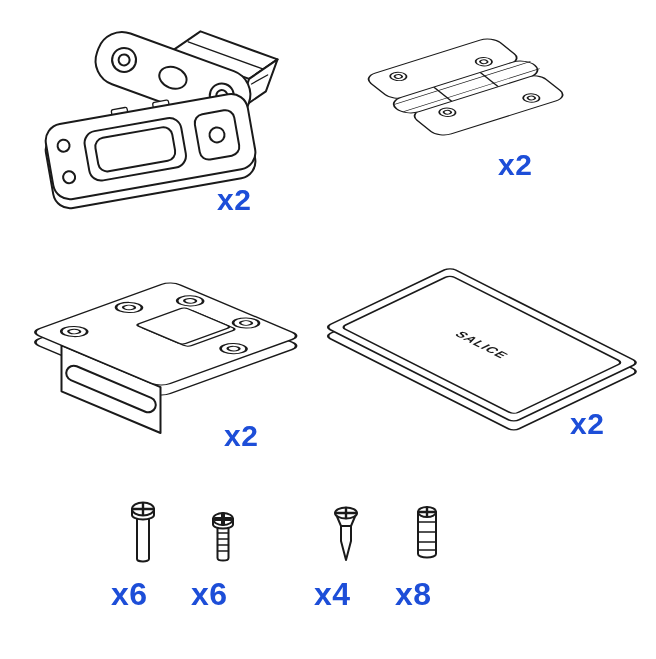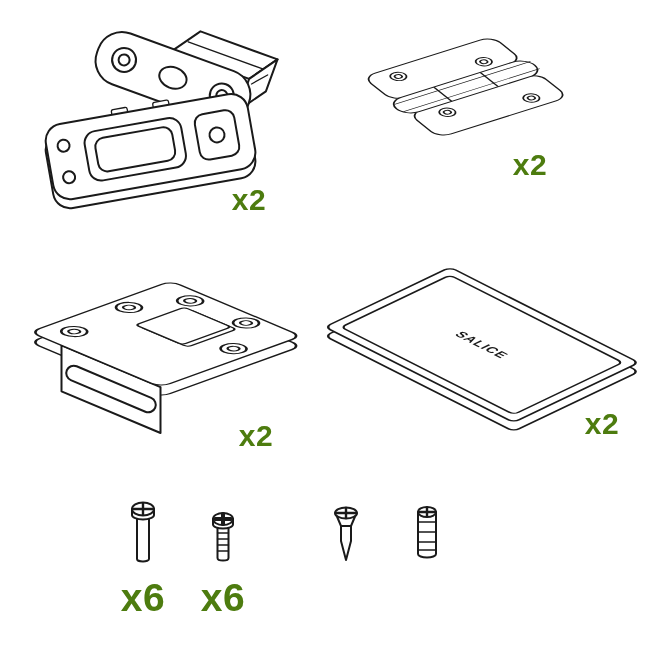--- a/index.html
+++ b/index.html
@@ -1,23 +1,23 @@
 <!DOCTYPE html>
 <html><head>
 <meta charset="utf-8">
 <style>
   *{box-sizing:border-box}
   body{margin:0;background:#fff}
   .canvas{position:relative;width:656px;height:659px;background:#fff;
           font-family:"Liberation Sans",sans-serif;overflow:hidden}
   .part{position:absolute}
-  .qty{position:absolute;width:64px;text-align:center;font-weight:bold;
-       font-size:30px;color:#4d7c0f;letter-spacing:.5px;
+  .qty{position:absolute;width:64px;font-weight:bold;
+       font-size:30px;color:#1d4ed8;letter-spacing:.5px;
        font-family:"Liberation Sans",sans-serif}
-  .qty-s{font-size:39px}
+  .qty-s{font-size:32px}
   .st{fill:#fff;stroke:#1a1a1a;stroke-width:2;stroke-linejoin:round;stroke-linecap:round}
   .ln{fill:none;stroke:#1a1a1a;stroke-width:2;stroke-linecap:round}
   .thin{stroke-width:1.3}
   .cr{fill:none;stroke:#1a1a1a;stroke-width:2.4;stroke-linecap:round}
   .crb{stroke-width:4}
   .brand{font-family:"Liberation Sans",sans-serif;font-weight:bold;font-size:13px;
          fill:#1a1a1a;letter-spacing:1px}
 </style>
 </head>
 <body>
@@ -133,25 +133,27 @@
   </svg>
   <div class="qty qty-s" style="left:191px;top:576px">x6</div>
 
   <svg class="part" style="left:326px;top:503px" width="44" height="68" viewBox="0 0 44 68">
     <path class="st" d="M15 22 L15 38 L20 57 L25 38 L25 22 Z"></path>
     <path class="st" d="M9.5 10 A11 4.5 0 0 0 30.5 10 L25 23 L15 23 Z"></path>
     <ellipse class="st" cx="20" cy="10" rx="11" ry="5.5"></ellipse>
     <line class="cr" x1="20" y1="5" x2="20" y2="15"></line>
     <line class="cr" x1="10.5" y1="10" x2="29.5" y2="10"></line>
   </svg>
+  <div class="qty qty-s" style="left:314px;top:576px">x4</div>
 
   <svg class="part" style="left:406px;top:502px" width="44" height="66" viewBox="0 0 44 66">
     <path class="st" d="M12 10 L12 52 A9 3.5 0 0 0 30 52 L30 10 Z"></path>
     <line class="ln thin" x1="12" y1="20" x2="30" y2="20"></line>
     <line class="ln thin" x1="12" y1="30" x2="30" y2="30"></line>
     <line class="ln thin" x1="12" y1="40" x2="30" y2="40"></line>
     <line class="ln thin" x1="12" y1="48" x2="30" y2="48"></line>
     <ellipse class="st" cx="21" cy="10" rx="9" ry="5"></ellipse>
     <line class="cr" x1="21" y1="5.5" x2="21" y2="14.5"></line>
     <line class="cr" x1="13" y1="10" x2="29" y2="10"></line>
   </svg>
+  <div class="qty qty-s" style="left:395px;top:576px">x8</div>
 
 </div>
 
 </body></html>

